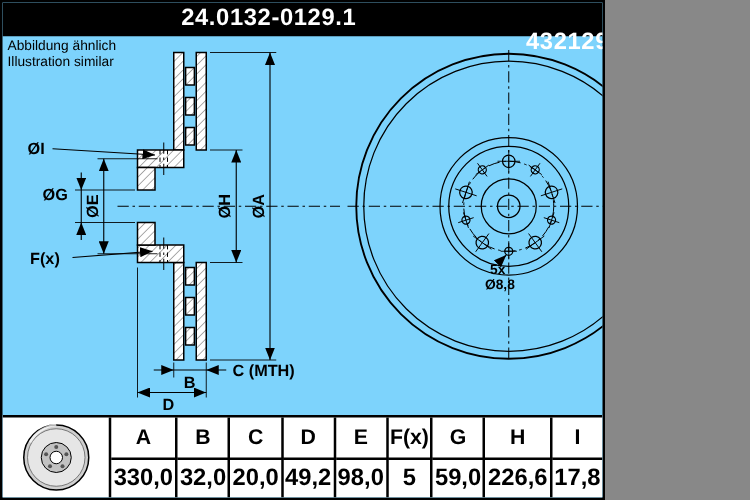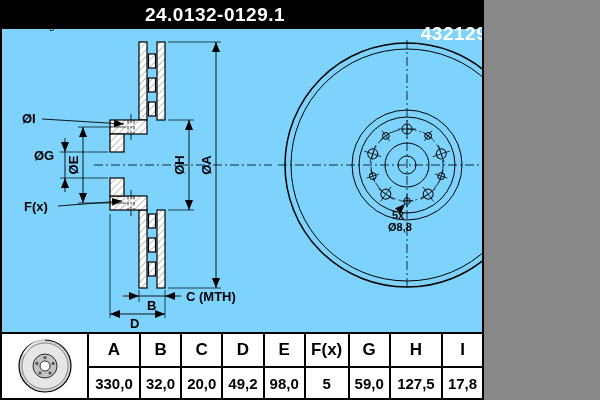--- a/index.html
+++ b/index.html
@@ -12,21 +12,21 @@
   .titlebar{
     position:absolute;top:0;left:0;right:0;height:27px;background:#000;z-index:3;
   }
   .titlebar span{
     position:absolute;top:2px;transform:translateX(-50%);
     color:#fff;font-size:19px;font-weight:700;letter-spacing:.5px;white-space:nowrap;
   }
   .pn1{left:213px;}
   .pn2{left:452px;margin-top:19px;}
   .note{
-    position:absolute;top:17px;left:4px;z-index:3;
+    position:absolute;top:29px;left:4px;z-index:3;
     font-size:11px;line-height:1.2;white-space:nowrap;
   }
   svg.draw{position:absolute;top:0;left:0;z-index:1;}
   svg .ln{stroke:#000;fill:none;}
   svg .cut{fill:url(#hatch);stroke:#000;stroke-width:1.2;}
   svg .thin{stroke:#000;stroke-width:.7;fill:none;}
   svg .dimln{stroke:#000;stroke-width:.9;fill:none;}
   svg .cl{stroke:#000;stroke-width:.8;fill:none;stroke-dasharray:9 3 2 3;}
   svg .dash{stroke:#000;stroke-width:.8;fill:none;stroke-dasharray:3.5 2.5;}
   svg .dim{font:700 13px "Liberation Sans",sans-serif;fill:#000;}
@@ -34,38 +34,39 @@
   .band{
     position:absolute;left:0;right:0;bottom:0;height:66px;z-index:3;
     border-top:2px solid #000;background:#fff;display:flex;
   }
   .iconbox{width:87px;border-right:2px solid #000;display:flex;align-items:center;justify-content:center;}
   table.dims{flex:1;border-collapse:collapse;table-layout:fixed;}
   table.dims td{
     border:2px solid #000;text-align:center;vertical-align:middle;padding:0;
   }
   table.dims tr.hd td{font-size:17px;font-weight:700;height:32px;}
-  table.dims tr.vl td{font-size:15px;font-weight:600;height:30px;}
+  table.dims tr.vl td{font-size:19px;font-weight:600;height:30px;}
   table.dims td:first-child{border-left:none;}
   table.dims td:last-child{border-right:none;}
   table.dims tr.hd td{border-top:none;}
   table.dims tr.vl td{border-bottom:none;}
 </style>
 </head>
 <body>
 
 <div class="sheet">
 
   <div class="titlebar">
     <span class="pn1">24.0132-0129.1</span>
     <span class="pn2">432129</span>
   </div>
 
   <div class="note">
     <div>Abbildung ähnlich</div>
+    <div>Illustration similar</div>
   </div>
 
   <svg class="draw" width="600" height="400" viewBox="0 0 600 400">
     <defs>
       <pattern id="hatch" width="5" height="5" patternUnits="userSpaceOnUse" patternTransform="rotate(45)">
         <rect width="5" height="5" fill="#ffffff"></rect>
         <line x1="0" y1="0" x2="0" y2="5" stroke="#444" stroke-width="0.7"></line>
       </pattern>
       <marker id="ah" viewBox="0 0 10 8" markerWidth="10" markerHeight="8" refX="10" refY="4" orient="auto-start-reverse" markerUnits="userSpaceOnUse">
         <path d="M0,0 L10,4 L0,8 z" fill="#000"></path>
@@ -208,20 +209,20 @@
         <td>I</td>
       </tr>
       <tr class="vl">
         <td>330,0</td>
         <td>32,0</td>
         <td>20,0</td>
         <td>49,2</td>
         <td>98,0</td>
         <td>5</td>
         <td>59,0</td>
-        <td>127,5</td>
+        <td>226,6</td>
         <td>17,8</td>
       </tr>
     </tbody>
       </table>
   </div>
 
 </div>
 
 </body></html>

